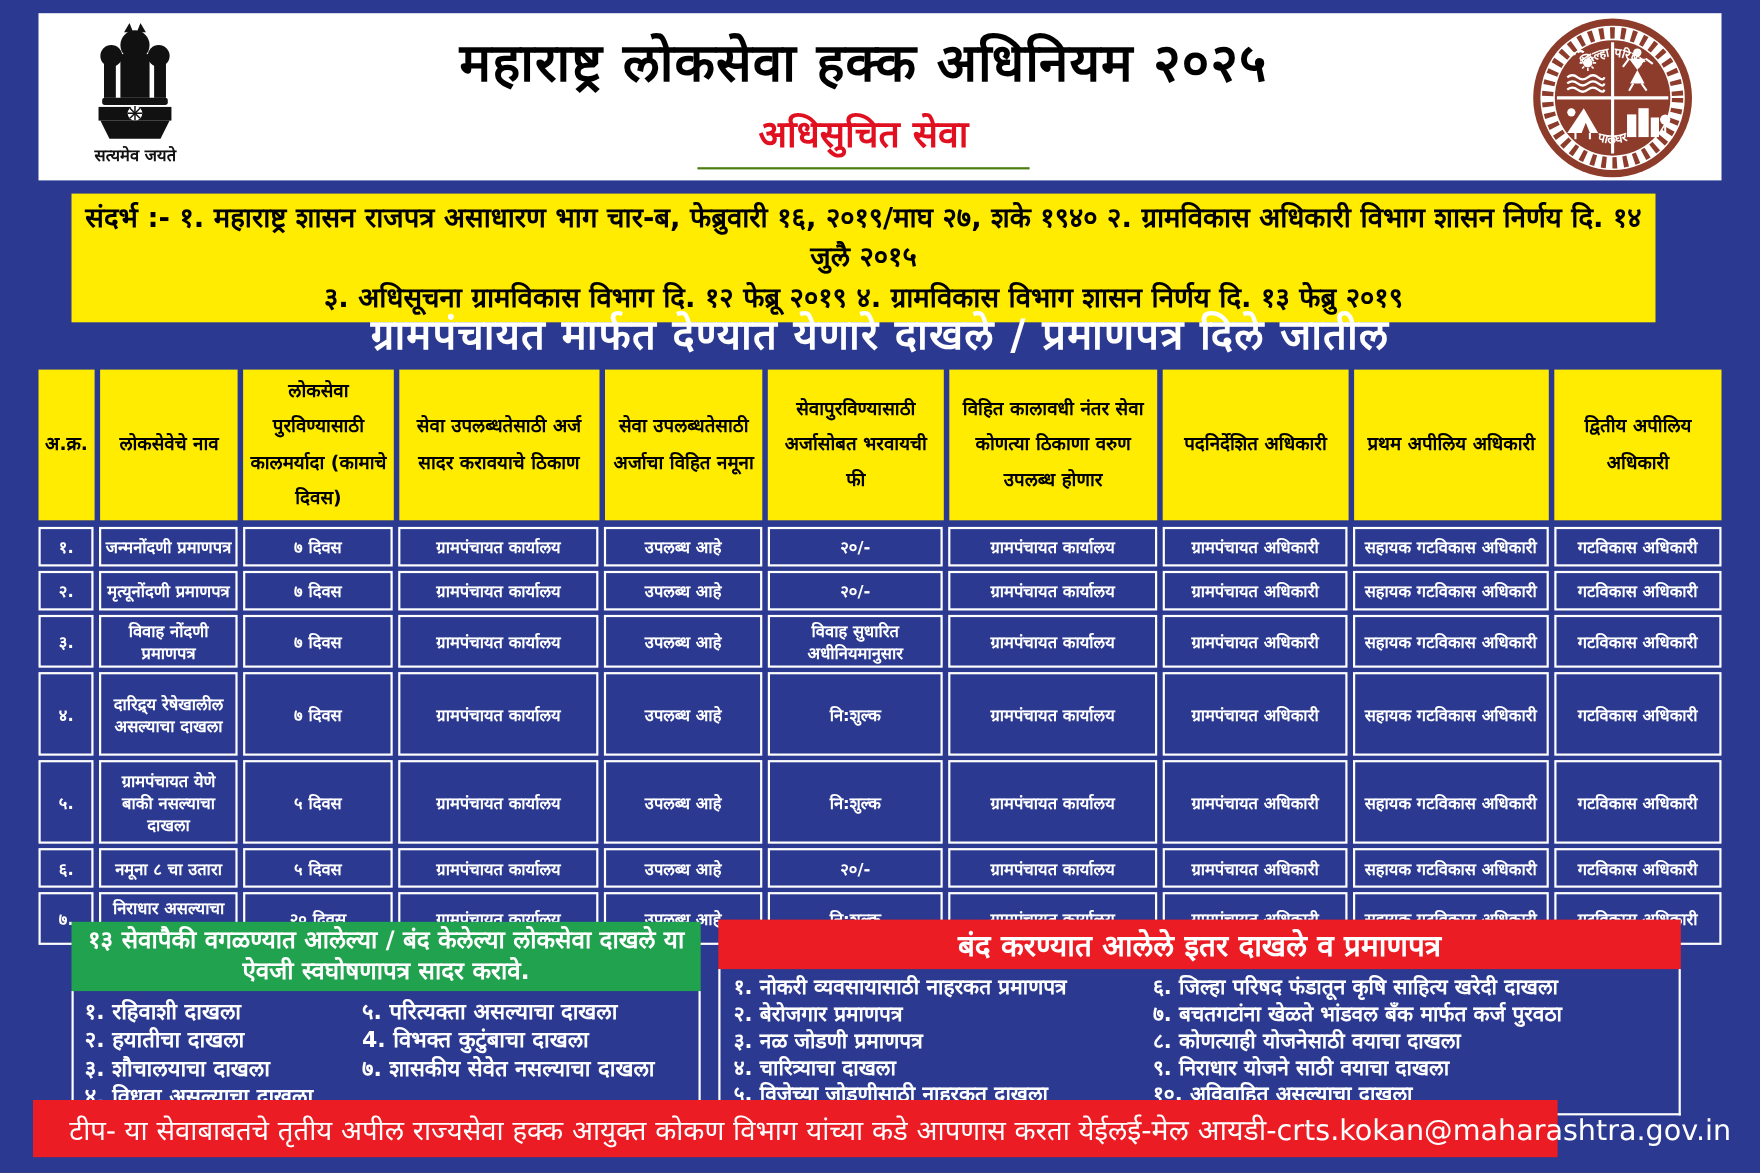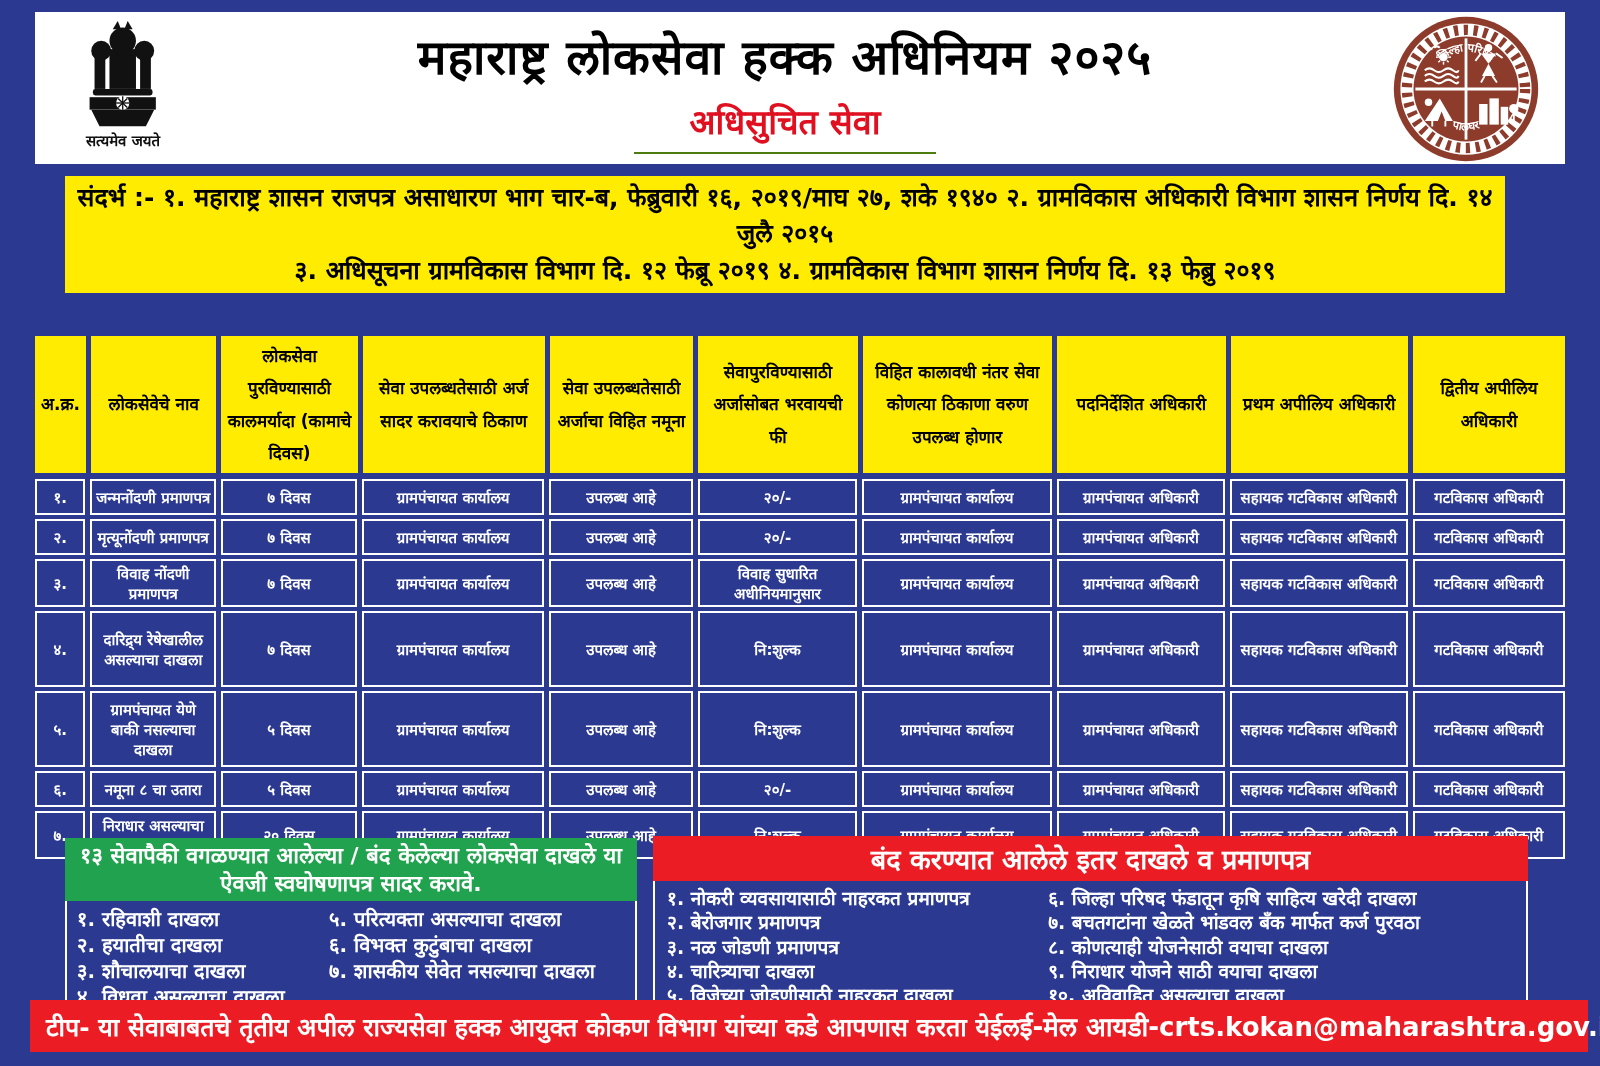--- a/index.html
+++ b/index.html
@@ -63,22 +63,22 @@
   .closed-box{position:absolute; left:653px; top:836px; width:875px;}
   .closed-title{background:var(--red); color:var(--white); font-weight:800; font-size:27px;
     text-align:center; padding:4px 8px;}
   .closed-list{border:2px solid var(--white); border-top:none; display:flex; padding:5px 12px 4px;}
   .closed-list .col{color:var(--white); font-weight:800; font-size:19px; line-height:1.28;}
   .closed-list .col1{flex:0 0 45%;}
   .closed-list .col2{flex:1;}
   .list-item{white-space:nowrap; overflow:hidden;}
 
   
-  .footer-bar{position:absolute; left:30px; top:1000px; width:1558px; height:52px; background:var(--red);
-    display:flex; align-items:center; color:var(--white); font-weight:700;}
+  .footer-bar{position:absolute; left:30px; top:1000px; width:1386px; height:52px; background:var(--red);
+    display:flex; align-items:center; color:var(--white); font-weight:400;padding-left:17px;}
   .footer-note{font-size:25px; padding-left:16px; white-space:nowrap;}
   .footer-email{font-size:26px; margin-left:auto; padding-right:34px; white-space:nowrap;}
 </style>
 </head>
 <body>
 
 <div class="poster">
 
   <div class="header-band">
     <div class="emblem">
@@ -181,20 +181,21 @@
         </text>
       </svg>
     </div>
   </div>
 
   <div class="ref-band">
     <div>संदर्भ :- १. महाराष्ट्र शासन राजपत्र असाधारण भाग चार-ब, फेब्रुवारी १६, २०१९/माघ २७, शके १९४० २. ग्रामविकास अधिकारी विभाग शासन निर्णय दि. १४ जुलै २०१५</div>
     <div>३. अधिसूचना ग्रामविकास विभाग दि. १२ फेब्रू २०१९ ४. ग्रामविकास विभाग शासन निर्णय दि. १३ फेब्रु २०१९</div>
   </div>
 
+  <div class="section-title">ग्रामपंचायत मार्फत देण्यात येणारे दाखले / प्रमाणपत्र दिले जातील</div>
 
   <div class="gp-table">
     <div class="t-row t-head">
         <div class="t-hcell">अ.क्र.</div>
         <div class="t-hcell">लोकसेवेचे नाव</div>
         <div class="t-hcell">लोकसेवा पुरविण्यासाठी कालमर्यादा (कामाचे दिवस)</div>
         <div class="t-hcell">सेवा उपलब्धतेसाठी अर्ज सादर करावयाचे ठिकाण</div>
         <div class="t-hcell">सेवा उपलब्धतेसाठी अर्जाचा विहित नमूना</div>
         <div class="t-hcell">सेवापुरविण्यासाठी अर्जासोबत भरवायची फी</div>
         <div class="t-hcell">विहित कालावधी नंतर सेवा कोणत्या ठिकाणा वरुण उपलब्ध होणार</div>
@@ -294,21 +295,21 @@
     <div class="excluded-title">१३ सेवापैकी वगळण्यात आलेल्या / बंद केलेल्या लोकसेवा दाखले या ऐवजी स्वघोषणापत्र सादर करावे.</div>
     <div class="excluded-list">
       <div class="col col1">
           <div class="list-item">१. रहिवाशी दाखला</div>
           <div class="list-item">२. हयातीचा दाखला</div>
           <div class="list-item">३. शौचालयाचा दाखला</div>
           <div class="list-item">४. विधवा असल्याचा दाखला</div>
         </div>
       <div class="col col2">
           <div class="list-item">५. परित्यक्ता असल्याचा दाखला</div>
-          <div class="list-item">६. विभक्त कुटुंबाचा दाखला</div>
+          <div class="list-item">4. विभक्त कुटुंबाचा दाखला</div>
           <div class="list-item">७. शासकीय सेवेत नसल्याचा दाखला</div>
         </div>
     </div>
   </div>
 
   <div class="closed-box">
     <div class="closed-title">बंद करण्यात आलेले इतर दाखले व प्रमाणपत्र</div>
     <div class="closed-list">
       <div class="col col1">
           <div class="list-item">१. नोकरी व्यवसायासाठी नाहरकत प्रमाणपत्र</div>

